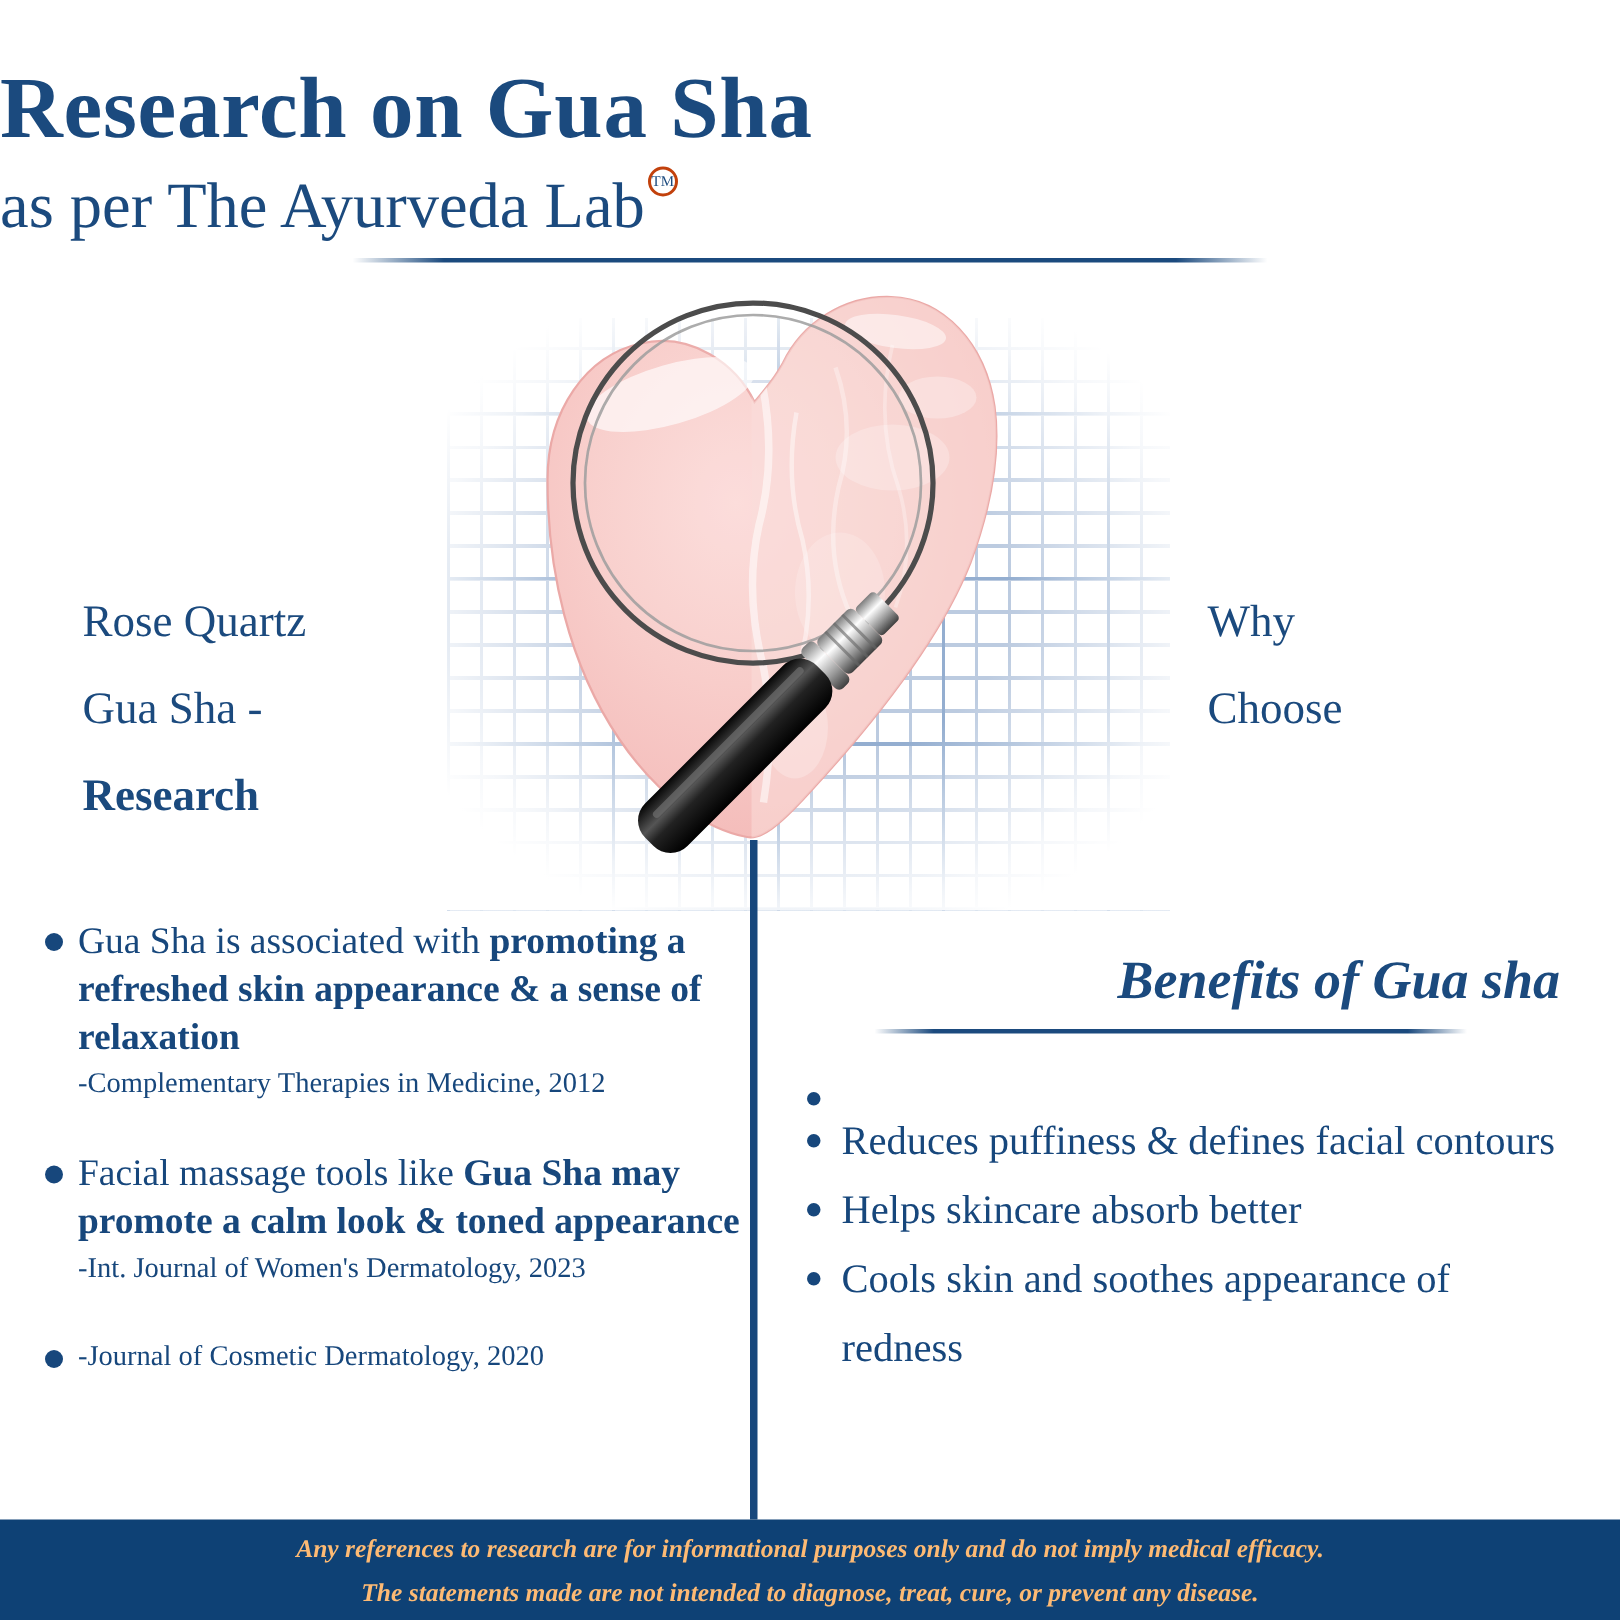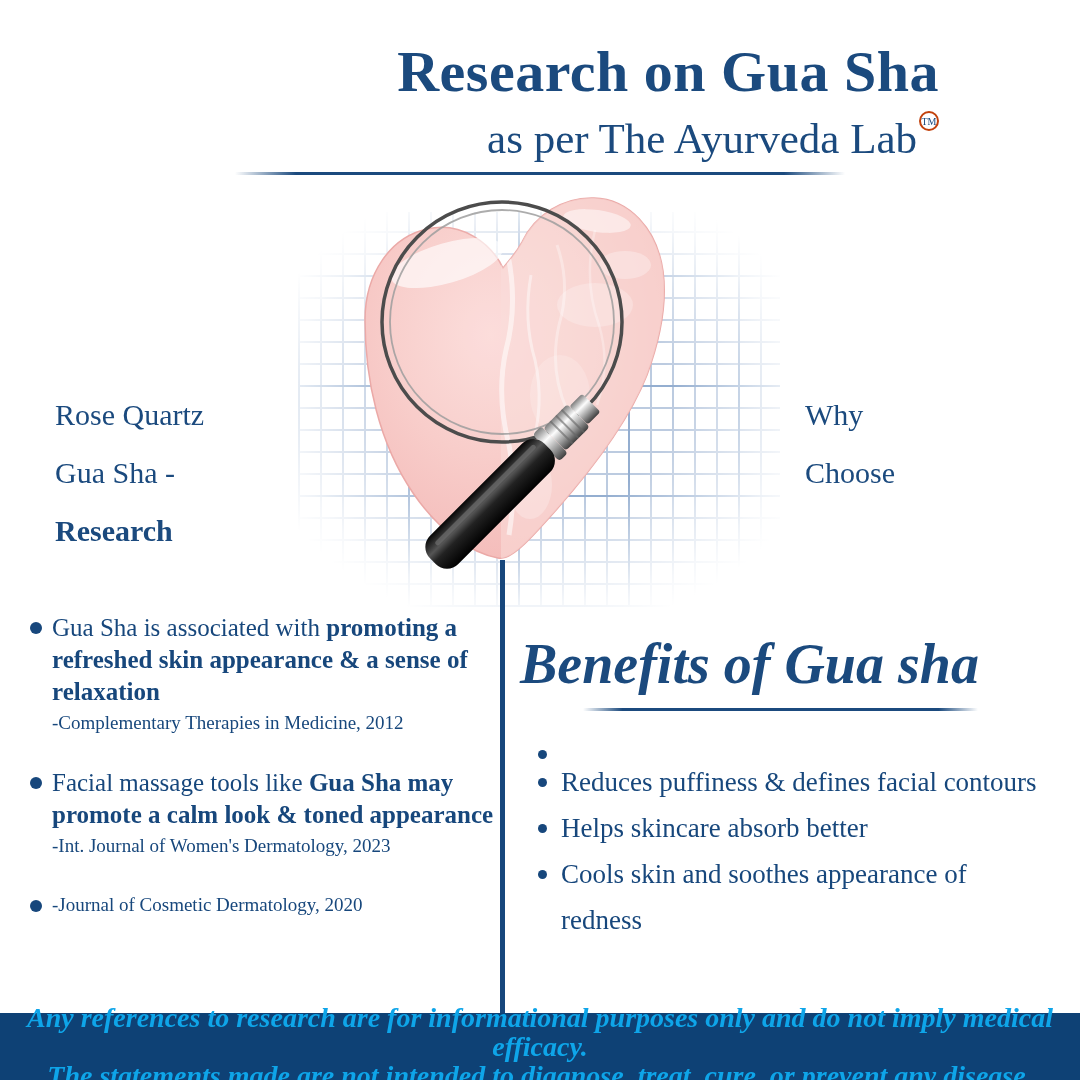--- a/index.html
+++ b/index.html
@@ -6,21 +6,21 @@
   html,body { width:1080px; height:1080px; }
   body {
     position:relative;
     background:#ffffff;
     font-family:"Liberation Serif", serif;
     color:#17477c;
     overflow:hidden;
   }
 
   
-  .header { position:absolute; top:38px; left:0; width:939px; text-align:right; z-index:5; }
+  .header { position:absolute; top:38px; left:0; width:939px; text-align:left; z-index:5; }
   .title-line1 { font-size:58px; font-weight:bold; letter-spacing:0.5px; color:#1b4a7e; }
   .title-line2 { font-size:43px; margin-top:6px; color:#1b4a7e; }
   .title-line2 .brand { font-weight:normal; }
   .tm-badge {
     display:inline-flex; align-items:center; justify-content:center;
     width:20px; height:20px; border:2px solid #c2410c; border-radius:50%;
     font-size:10px; font-weight:normal; vertical-align:28px; margin-left:2px;
   }
   .header-rule {
     position:absolute; top:172px; left:235px; width:610px; height:3px; z-index:5;
@@ -58,38 +58,38 @@
   }
   .research-text { font-size:25px; line-height:32px; color:#17477c; }
   .research-text .b { font-weight:bold; }
   .citation { font-size:19px; line-height:24px; margin-top:3px; color:#17477c; }
 
   
   .v-divider { position:absolute; left:500px; top:560px; width:5px; height:453px; background:#17477c; z-index:3; }
 
   
   .benefits { position:absolute; left:520px; top:632px; width:520px; z-index:3; }
-  .benefits-title { font-size:56px; font-style:italic; font-weight:bold; text-align:left; color:#1b4a7e; }
+  .benefits-title { font-size:36px; font-style:italic; font-weight:bold; text-align:right; color:#1b4a7e; }
   .benefits-rule {
     margin:12px auto 0 auto; width:395px; height:3px;
     background:linear-gradient(90deg, rgba(27,74,126,0) 0%, #1b4a7e 10%, #1b4a7e 90%, rgba(27,74,126,0) 100%);
   }
   .benefits-list { margin-top:20px; padding-left:18px; }
   .benefit-item { display:flex; font-size:27px; line-height:46px; color:#17477c; }
   .benefit-item .dot {
     flex:0 0 9px; width:9px; height:9px; border-radius:50%;
     background:#17477c; margin:19px 14px 0 0;
   }
 
   
   .footer {
     position:absolute; left:0; bottom:0; width:1080px; height:67px; background:#0e4175;
     display:flex; flex-direction:column; align-items:center; justify-content:center; z-index:6;
   }
-  .footer-line { color:#0ea5e9; font-style:italic; font-weight:bold; font-size:28px; line-height:29px; text-align:center; }
+  .footer-line { color:#fdba74; font-style:italic; font-weight:bold; font-size:17px; line-height:29px; text-align:center; }
 </style>
 </head>
 <body>
 
 <div class="header">
   <div class="title-line1">Research on Gua Sha</div>
   <div class="title-line2">
     <span>as per </span><span class="brand">The Ayurveda Lab</span><span class="tm-badge">TM</span>
   </div>
 </div>

